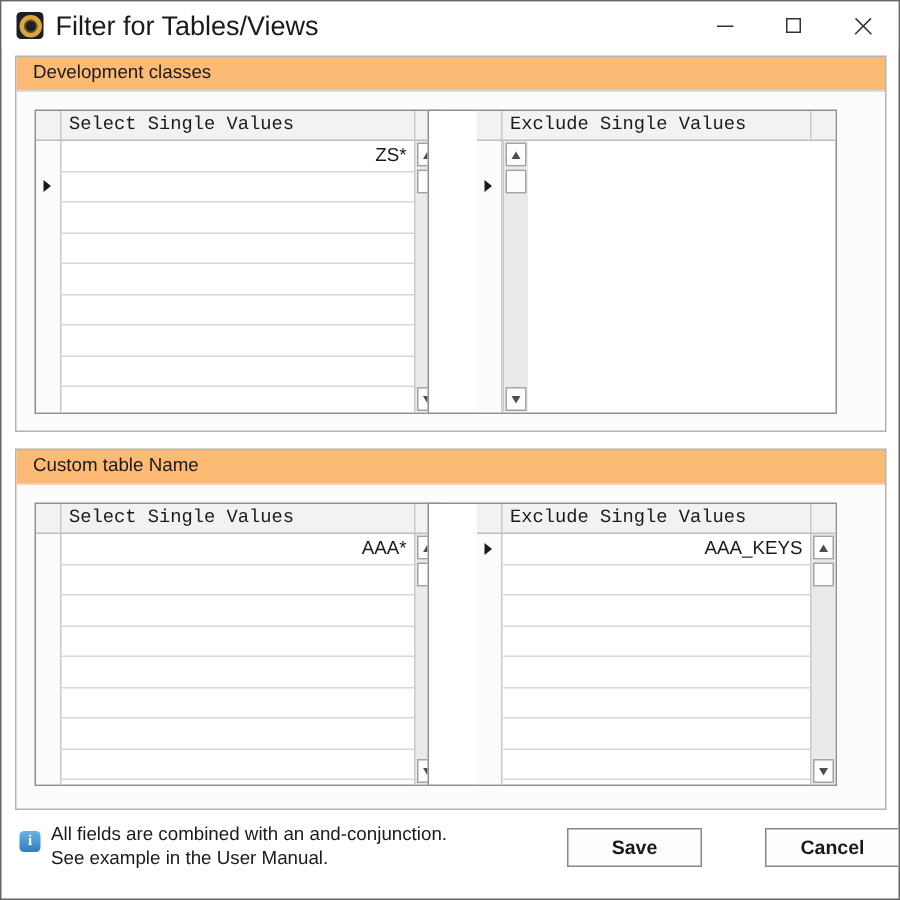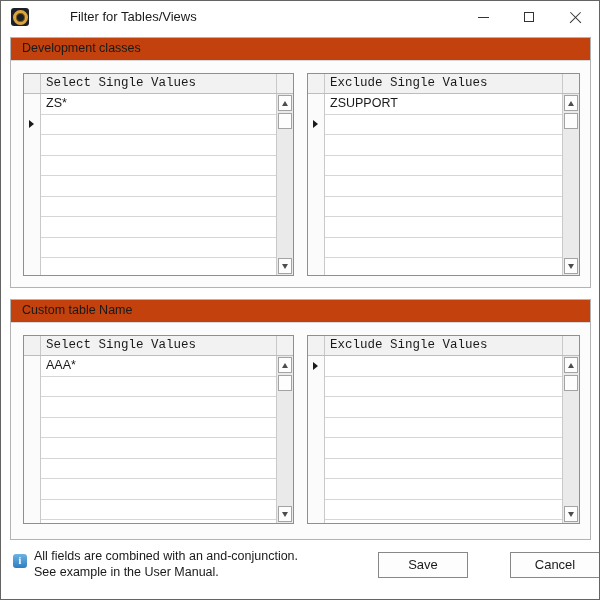--- a/index.html
+++ b/index.html
@@ -8,68 +8,68 @@
     background:#ffffff;border:1px solid #646464;
     font-family:"Liberation Sans","DejaVu Sans",sans-serif;color:#1a1a1a;
     overflow:hidden;
   }
   
   .titlebar{position:absolute;top:0;left:0;right:0;height:32px;background:#ffffff;}
   .app-icon{position:absolute;left:10px;top:7px;width:18px;height:18px;background:#1c2026;
     border-radius:3px;display:flex;align-items:center;justify-content:center;}
   .app-ring{width:9px;height:9px;border-radius:50%;border:3px solid #dca63f;
     box-shadow:inset 0 0 0 1px #7a5a14;}
-  .win-title{position:absolute;left:36px;top:0;height:32px;line-height:32px;font-size:13px;margin-left:33px;}
+  .win-title{position:absolute;left:36px;top:0;height:32px;line-height:32px;font-size:18px;}
   .caption{position:absolute;right:1px;top:1px;display:flex;}
   .cap-btn{width:46px;height:30px;display:flex;align-items:center;justify-content:center;cursor:default;}
   .min-glyph{width:11px;height:1px;background:#333;}
   .max-glyph{width:10px;height:10px;border:1px solid #333;box-sizing:border-box;}
   .x-glyph{position:relative;width:13px;height:13px;}
   .x-bar{position:absolute;left:-1px;top:6px;width:15px;height:1.4px;background:#333;}
   .x-bar.a{transform:rotate(45deg);}
   .x-bar.b{transform:rotate(-45deg);}
   
   .groupbox{position:absolute;left:9px;width:581px;border:1px solid #b3b3b3;background:#fcfcfc;box-sizing:border-box;}
   .group-dev{top:36px;height:251px;}
   .group-custom{top:298px;height:241px;}
-  .group-strip{height:22px;background:#c2410c;border-bottom:1px solid #d8d8d8;
+  .group-strip{height:22px;background:#fdba74;border-bottom:1px solid #d8d8d8;
     line-height:21px;padding-left:11px;font-size:12.5px;}
   
   .grid{position:absolute;top:35px;border:1px solid #8f8f8f;background:#fff;box-sizing:border-box;
     display:flex;flex-direction:column;overflow:hidden;}
   .group-dev .grid{height:203px;}
   .group-custom .grid{height:189px;}
   .grid-left{left:12px;width:271px;}
-  .grid-right{left:296px;width:273px;}
+  .grid-right{left:274px;width:273px;padding-left:32px;}
   .g-head{display:flex;height:20px;flex:none;background:#f2f2f2;border-bottom:1px solid #bdbdbd;box-sizing:border-box;font-family:Liberation Mono, monospace;}
   .hc-sel{width:17px;flex:none;border-right:1px solid #c9c9c9;box-sizing:border-box;}
   .hc-main{flex:1;padding-left:5px;font-size:12.5px;line-height:19px;overflow:hidden;white-space:nowrap;}
   .hc-sb{width:17px;flex:none;border-left:1px solid #c9c9c9;box-sizing:border-box;}
   .g-body{flex:1;display:flex;overflow:hidden;}
   .sel-col{width:17px;flex:none;background:#fbfbfb;border-right:1px solid #c9c9c9;box-sizing:border-box;position:relative;}
   .row-marker{position:absolute;left:5px;width:0;height:0;
     border-left:5px solid #1a1a1a;border-top:4.5px solid transparent;border-bottom:4.5px solid transparent;}
-  .val-col{flex:1;overflow:hidden;}
+  .val-col{flex:1;overflow:hidden;text-align:right;}
   .g-row{height:20.5px;border-bottom:1px solid #d6d6d6;box-sizing:border-box;
     padding:0 5px;font-size:12.5px;line-height:19px;white-space:nowrap;overflow:hidden;}
   .g-sb{position:relative;width:17px;flex:none;background:#eaeaea;border-left:1px solid #c9c9c9;box-sizing:border-box;}
   .sb-up,.sb-down,.sb-thumb{position:absolute;left:1px;right:1px;height:16px;background:#fdfdfd;
     border:1px solid #a3a3a3;box-sizing:border-box;display:flex;align-items:center;justify-content:center;}
   .sb-up{top:1px;}
   .sb-thumb{top:19px;}
   .sb-down{bottom:1px;}
   .tri-up{width:0;height:0;border-left:3.5px solid transparent;border-right:3.5px solid transparent;border-bottom:5px solid #4d4d4d;}
   .tri-down{width:0;height:0;border-left:3.5px solid transparent;border-right:3.5px solid transparent;border-top:5px solid #4d4d4d;}
   
   .info-icon{position:absolute;left:12px;top:553px;width:14px;height:14px;border-radius:3px;
     background:linear-gradient(#6db3e2,#2f7cc0);color:#fff;font-size:10px;font-weight:bold;
     text-align:center;line-height:14px;font-family:"Liberation Serif","DejaVu Serif",serif;}
   .note{position:absolute;left:33px;top:548px;font-size:12.5px;line-height:15.5px;}
   .btn{position:absolute;top:551px;width:90px;height:26px;background:#fdfdfd;border:1px solid #878787;
-    box-sizing:border-box;font-size:13px;text-align:center;line-height:23px;cursor:default;}
+    box-sizing:border-box;font-size:13px;text-align:center;line-height:23px;cursor:default;font-weight:bold;}
   .btn-save{left:377px;}
   .btn-cancel{left:488px;margin-left:21px;}
 </style>
 </head>
 <body>
 
 <div class="window">
 
   <div class="titlebar">
     <div class="app-icon">
@@ -129,31 +129,20 @@
     <div class="grid grid-right">
         <div class="g-head">
           <div class="hc-sel"></div>
           <div class="hc-main">Exclude Single Values</div>
           <div class="hc-sb"></div>
         </div>
         <div class="g-body">
           <div class="sel-col">
             <div class="row-marker" style="top: 26px;"></div>
           </div>
-          <div class="val-col">
-            <div class="g-row">ZSUPPORT</div>
-            <div class="g-row"></div>
-            <div class="g-row"></div>
-            <div class="g-row"></div>
-            <div class="g-row"></div>
-            <div class="g-row"></div>
-            <div class="g-row"></div>
-            <div class="g-row"></div>
-            <div class="g-row"></div>
-          </div>
           <div class="g-sb">
             <div class="sb-up">
               <div class="tri-up"></div>
             </div>
             <div class="sb-thumb"></div>
             <div class="sb-down">
               <div class="tri-down"></div>
             </div>
           </div>
         </div>
@@ -196,20 +185,21 @@
         <div class="g-head">
           <div class="hc-sel"></div>
           <div class="hc-main">Exclude Single Values</div>
           <div class="hc-sb"></div>
         </div>
         <div class="g-body">
           <div class="sel-col">
             <div class="row-marker" style="top: 5.5px;"></div>
           </div>
           <div class="val-col">
+            <div class="g-row">AAA_KEYS</div>
             <div class="g-row"></div>
             <div class="g-row"></div>
             <div class="g-row"></div>
             <div class="g-row"></div>
             <div class="g-row"></div>
             <div class="g-row"></div>
             <div class="g-row"></div>
             <div class="g-row"></div>
           </div>
           <div class="g-sb">

